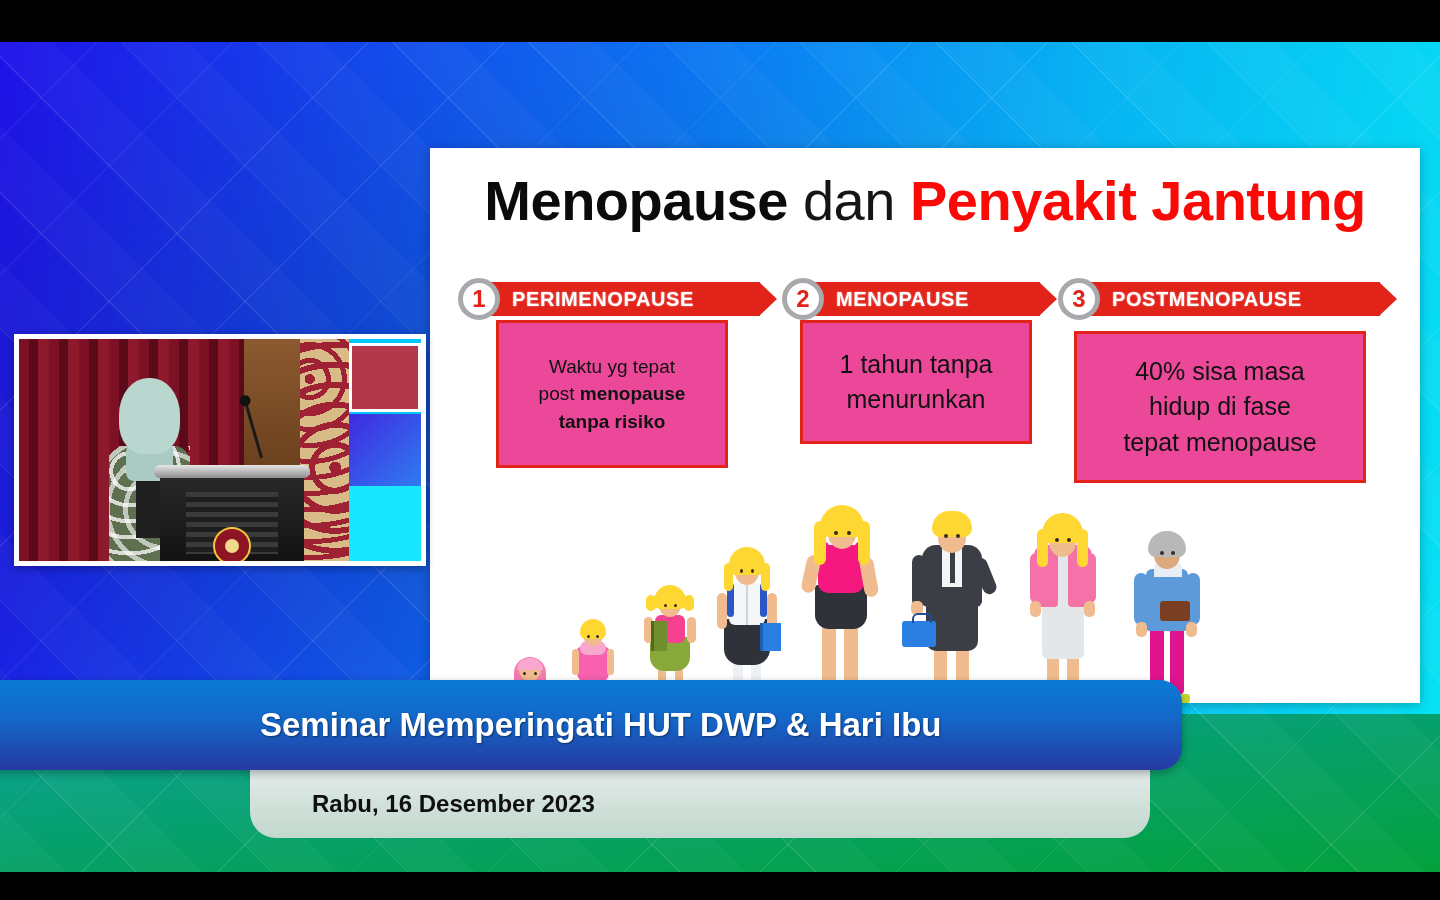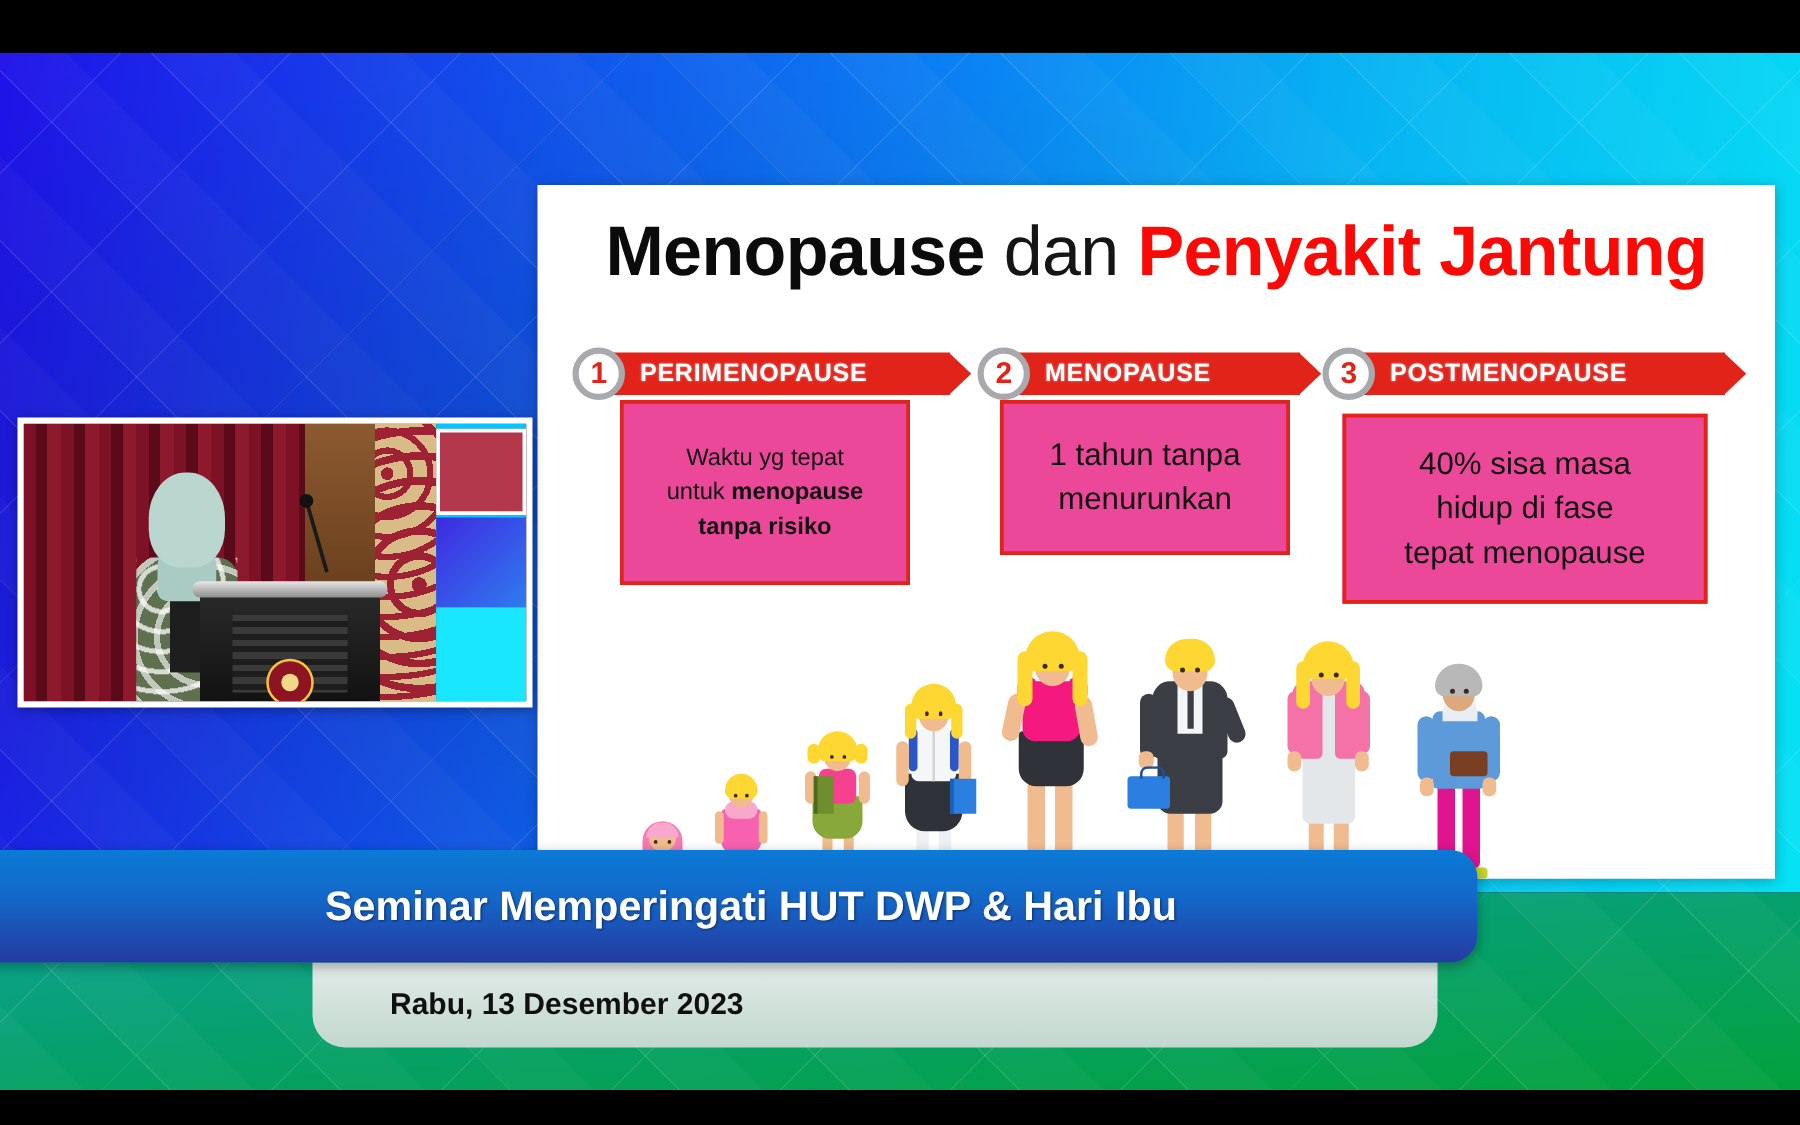--- a/index.html
+++ b/index.html
@@ -181,21 +181,21 @@
           <span class="cap"></span>
         </div>
         <div class="step-badge">3</div>
       </div>
 
     </div>
 
     <div class="tbox box1">
       <p>
         <span>Waktu yg tepat</span><br>
-        <span>untuk </span><span class="b">menopause</span><br>
+        <span>post </span><span class="b">menopause</span><br>
         <span class="b">tanpa risiko</span>
       </p>
     </div>
 
     <div class="tbox box2">
       <p>
         <span>1 tahun tanpa</span><br>
         <span>menurunkan</span>
       </p>
     </div>
@@ -376,21 +376,21 @@
 
       <div class="podium">
         <div class="podium-top"></div>
         <div class="podium-panel"></div>
         <div class="emblem"></div>
       </div>
     </div>
   </div>
 
   <div class="datepill">
-    <span class="date-text">Rabu, 13 Desember 2023</span>
+    <span class="date-text">Rabu, 16 Desember 2023</span>
   </div>
 
   <div class="banner">
     <span class="banner-text">Seminar Memperingati HUT DWP &amp; Hari Ibu</span>
   </div>
 
   <div class="letterbox lb-top"></div>
   <div class="letterbox lb-bottom"></div>
 
 </div>

